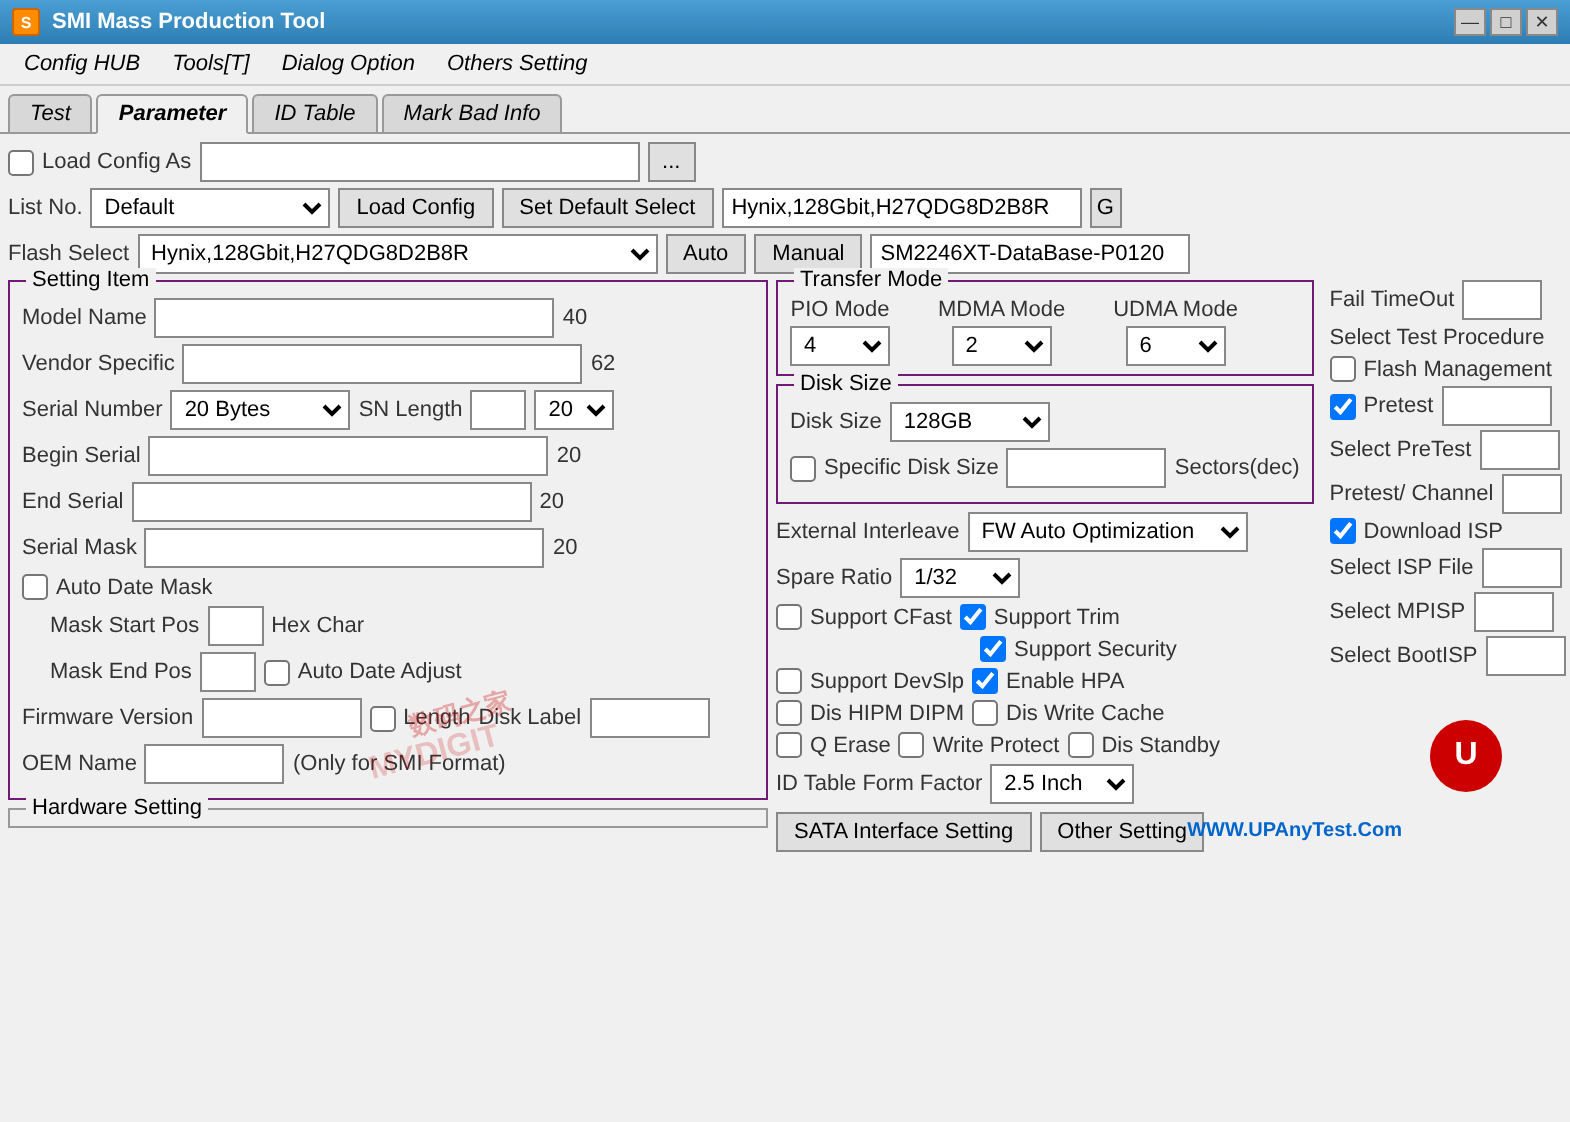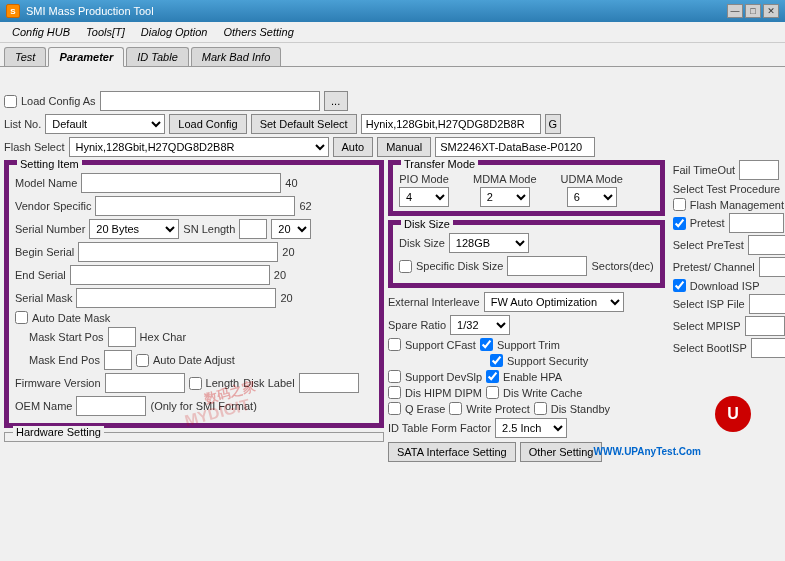--- a/index.html
+++ b/index.html
@@ -2,21 +2,21 @@
 <html><head>
   <meta charset="utf-8">
   <style>
     * { box-sizing: border-box; margin: 0; padding: 0; }
     body { font-family: 'MS Sans Serif', Arial, sans-serif; font-size: 11px; background: #f0f0f0; overflow: hidden; }
     
     
     .title-bar { background: linear-gradient(to bottom, #4a9fd4, #2d7db3); color: white; padding: 3px 6px; display: flex; align-items: center; justify-content: space-between; height: 22px; }
     .title-bar-left { display: flex; align-items: center; gap: 6px; }
     .title-bar-icon { width: 14px; height: 14px; background: #ff8c00; border: 1px solid #cc6600; border-radius: 2px; display: flex; align-items: center; justify-content: center; font-size: 8px; color: white; font-weight: bold; }
-    .title-bar-title { font-size: 11px; font-weight: normal; }
+    .title-bar-title { font-size: 11px; font-weight: bold; }
     .title-bar-center { font-size: 11px; color: #fff; }
     .title-bar-buttons { display: flex; gap: 2px; }
     .title-btn { width: 16px; height: 14px; border: 1px solid #888; background: #d0d0d0; color: #333; font-size: 9px; cursor: pointer; display: flex; align-items: center; justify-content: center; }
     
     
     .menu-bar { background: #f0f0f0; border-bottom: 1px solid #ccc; padding: 2px 4px; display: flex; gap: 0; }
     .menu-item { padding: 2px 8px; cursor: pointer; font-size: 11px; font-style: italic; }
     
     
     .tab-bar { background: #f0f0f0; padding: 4px 4px 0 4px; display: flex; gap: 2px; border-bottom: 1px solid #999; }
@@ -50,21 +50,21 @@
       padding: 2px 8px; 
       font-size: 11px; 
       cursor: pointer; 
       height: 20px;
       white-space: nowrap;
     }
     
     input[type="checkbox"] { margin: 0; }
     
     
-    .group-box { border: 5px solid #701a75; padding: 8px 6px 4px 6px; margin-bottom: 4px; position: relative; }
+    .group-box { border: 1px solid #701a75; padding: 8px 6px 4px 6px; margin-bottom: 4px; position: relative; }
     .group-box-title { position: absolute; top: -7px; left: 8px; background: #f0f0f0; padding: 0 3px; font-size: 11px; }
     
     
     .two-col { display: flex; gap: 4px; }
     .col-left { flex: 0 0 380px; }
     .col-right { flex: 1; }
     
     .hynix-label { background: white; border: 1px solid #888; padding: 1px 4px; font-size: 11px; height: 20px; display: flex; align-items: center; min-width: 180px; }
     
     .content-wrapper { position: relative; }
@@ -113,21 +113,21 @@
 </div>
 
 <div class="tab-bar">
   <div class="tab">Test</div>
   <div class="tab active">Parameter</div>
   <div class="tab">ID Table</div>
   <div class="tab">Mark Bad Info</div>
 </div>
 
 <div class="main-content">
-  <div class="content-wrapper" style="position:relative;margin-top:20px;">
+  <div class="content-wrapper" style="position:relative;">
 
     <div class="form-row">
       <input type="checkbox" style="">
       <span class="label">Load Config As</span>
       <input type="text" style="width: 220px;">
       <button class="btn-dots">...</button>
     </div>
 
     <div class="form-row">
       <span class="label">List No.</span>

